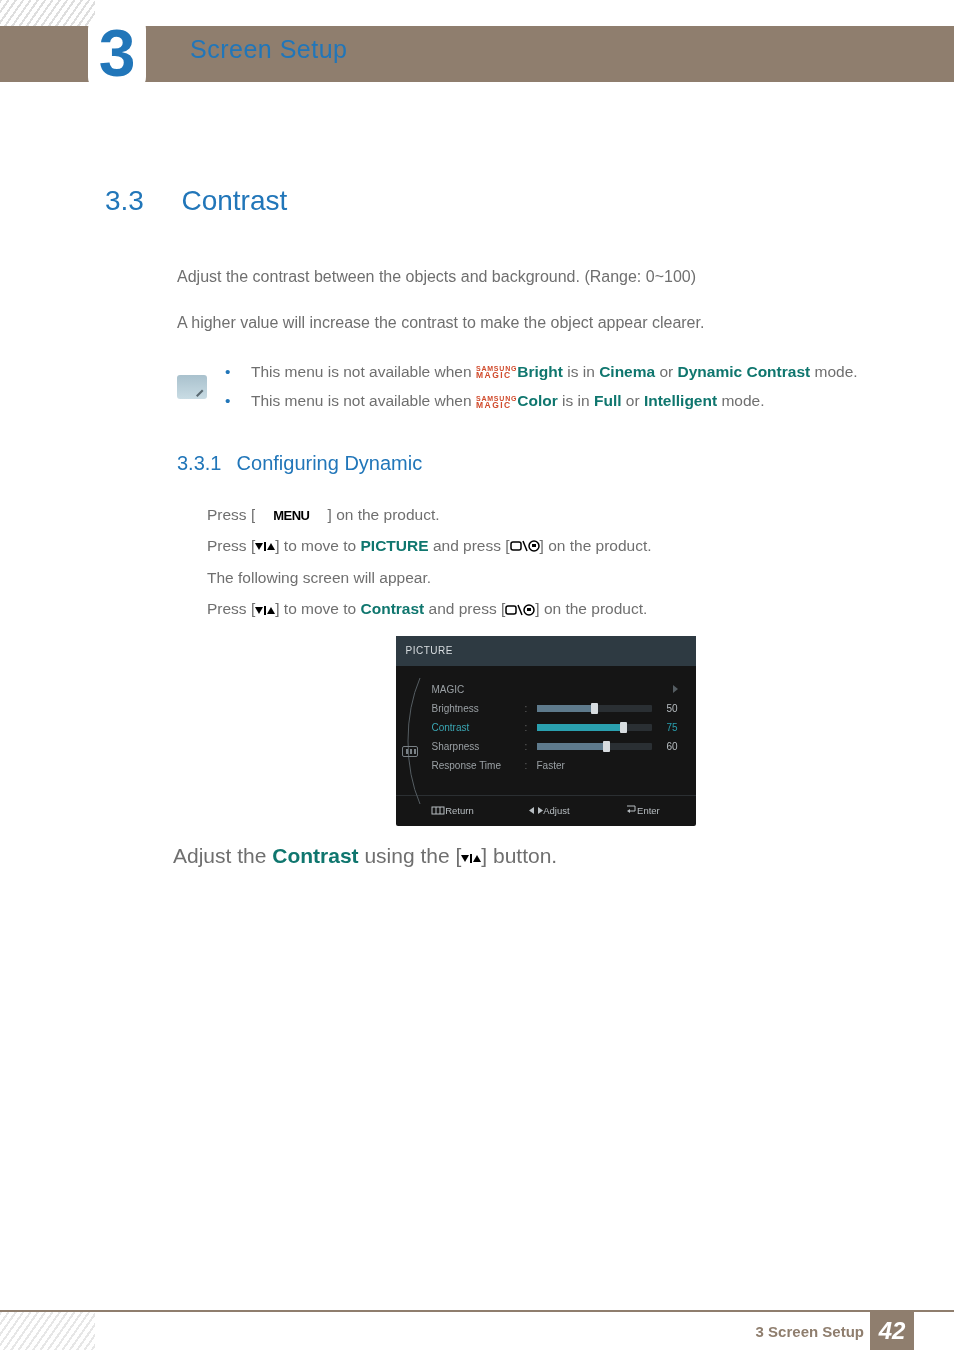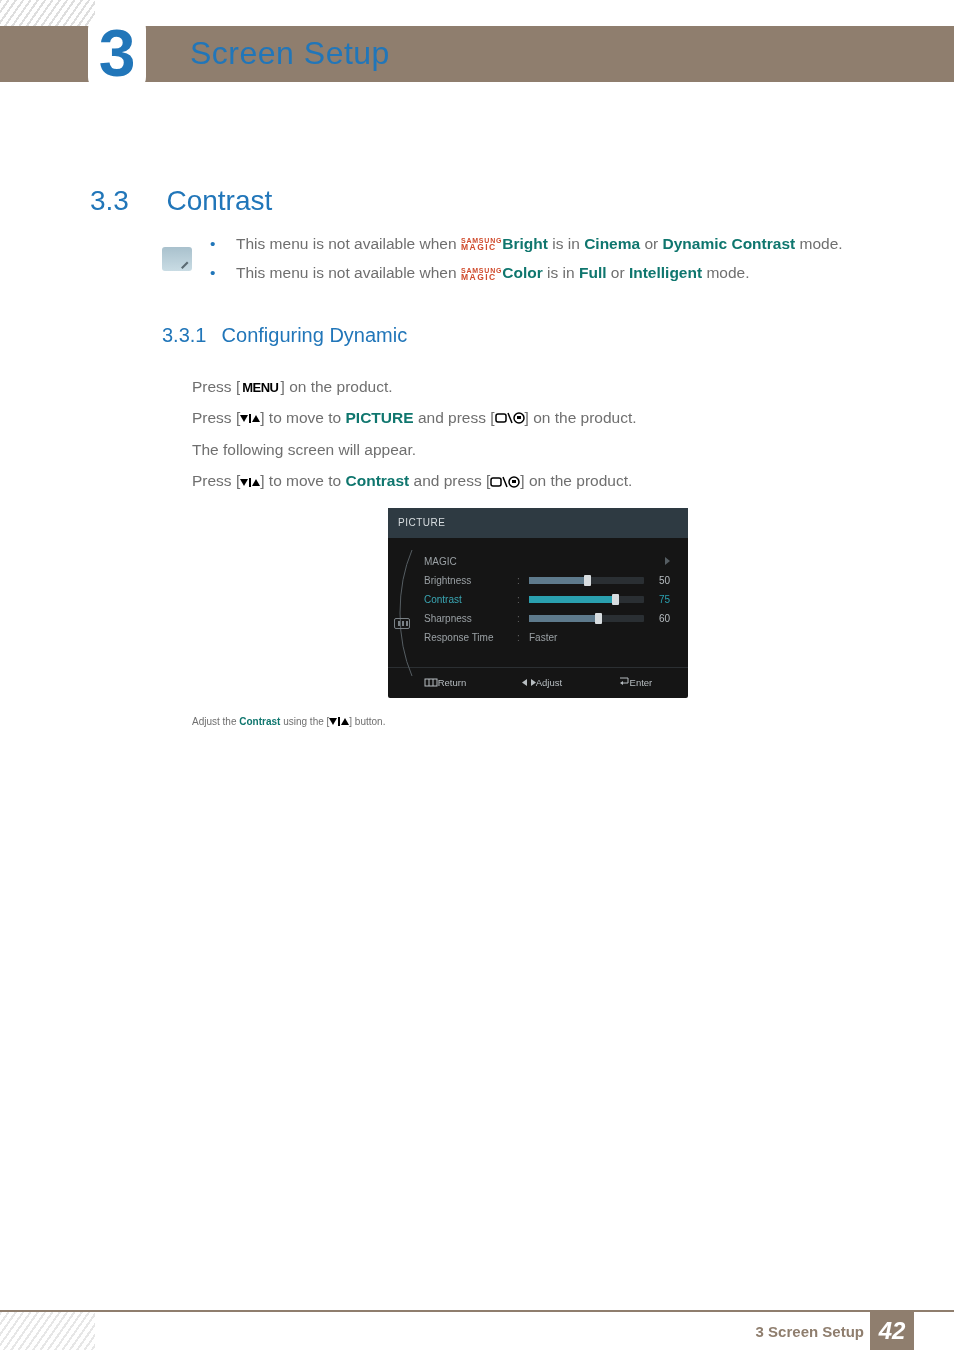--- a/index.html
+++ b/index.html
@@ -43,29 +43,29 @@
     font-size: 66px;
     font-weight: bold;
     color: #2176b9;
     font-family: Arial, sans-serif;
     line-height: 1;
   }
   .chapter-title {
     position: absolute;
     top: 35px;
     left: 190px;
-    font-size: 32px;
+    font-size: 25px;
     color: #2176b9;
     font-weight: normal;
     letter-spacing: 0.5px;
   }
   .content {
     position: absolute;
     top: 185px;
-    left: 90px;
+    left: 105px;
     right: 70px;
   }
   .section-num {
     color: #2176b9;
     font-size: 28px;
     display: inline-block;
     width: 72px;
     vertical-align: top;
   }
   .section-title {
@@ -139,21 +139,21 @@
     font-size: 15.5px;
     color: #6f6f6f;
     line-height: 2.0;
   }
   .menu-btn {
     display:inline-block;
     background:#fff;
     color:#000;
     font-weight:bold;
     font-size:13px;
-    padding:0 2px;
+    padding:0 18px;
     letter-spacing: -0.5px;
     vertical-align: middle;
   }
   .arrows-icon, .enter-icon {
     display:inline-block;
     vertical-align: middle;
   }
   
   .osd {
     margin: 10px auto 0 auto;
@@ -218,23 +218,23 @@
   }
   .osd-footer {
     border-top: 1px solid #2b2f32;
     display:flex; justify-content:space-around; align-items:center;
     padding: 5px 8px 0 8px;
     font-size: 9.5px; color:#b7bdc1;
   }
   .osd-footer span { display:flex; align-items:center; }
   .osd-footer svg { flex-shrink:0; }
   .post-osd {
-    margin-left: 102px;
+    margin-left: 68px;
     margin-top: 18px;
-    font-size: 10px;
+    font-size: 21px;
     color:#6f6f6f;
   }
   
   .bottom-bar {
     position:absolute;
     left:0; right:0; bottom:0;
     height: 40px;
     border-top: 2px solid #8f7e6e;
     display:flex;
     justify-content:flex-end;
@@ -274,20 +274,24 @@
   <span class="chapter-number">3</span>
 </div>
 <div class="chapter-title">Screen Setup</div>
 
 <div class="content">
   <div>
     <span class="section-num">3.3</span>
     <span class="section-title">Contrast</span>
   </div>
 
+  <div class="body-text">
+    <p>Adjust the contrast between the objects and background. (Range: 0~100)</p>
+    <p>A higher value will increase the contrast to make the object appear clearer.</p>
+  </div>
 
   <div class="note-block">
     <div class="note-icon"></div>
     <ul class="note-list">
       <li>
         <span>This menu is not available when </span><span class="magic-label"><span class="l1">SAMSUNG</span><span class="l2">MAGIC</span></span><span class="accent">Bright</span><span> is in </span><span class="accent">Cinema</span><span> or </span><span class="accent">Dynamic Contrast</span><span> mode.</span>
       </li>
       <li>
         <span>This menu is not available when </span><span class="magic-label"><span class="l1">SAMSUNG</span><span class="l2">MAGIC</span></span><span class="accent">Color</span><span> is in </span><span class="accent">Full</span><span> or </span><span class="accent">Intelligent</span><span> mode.</span>
       </li>

